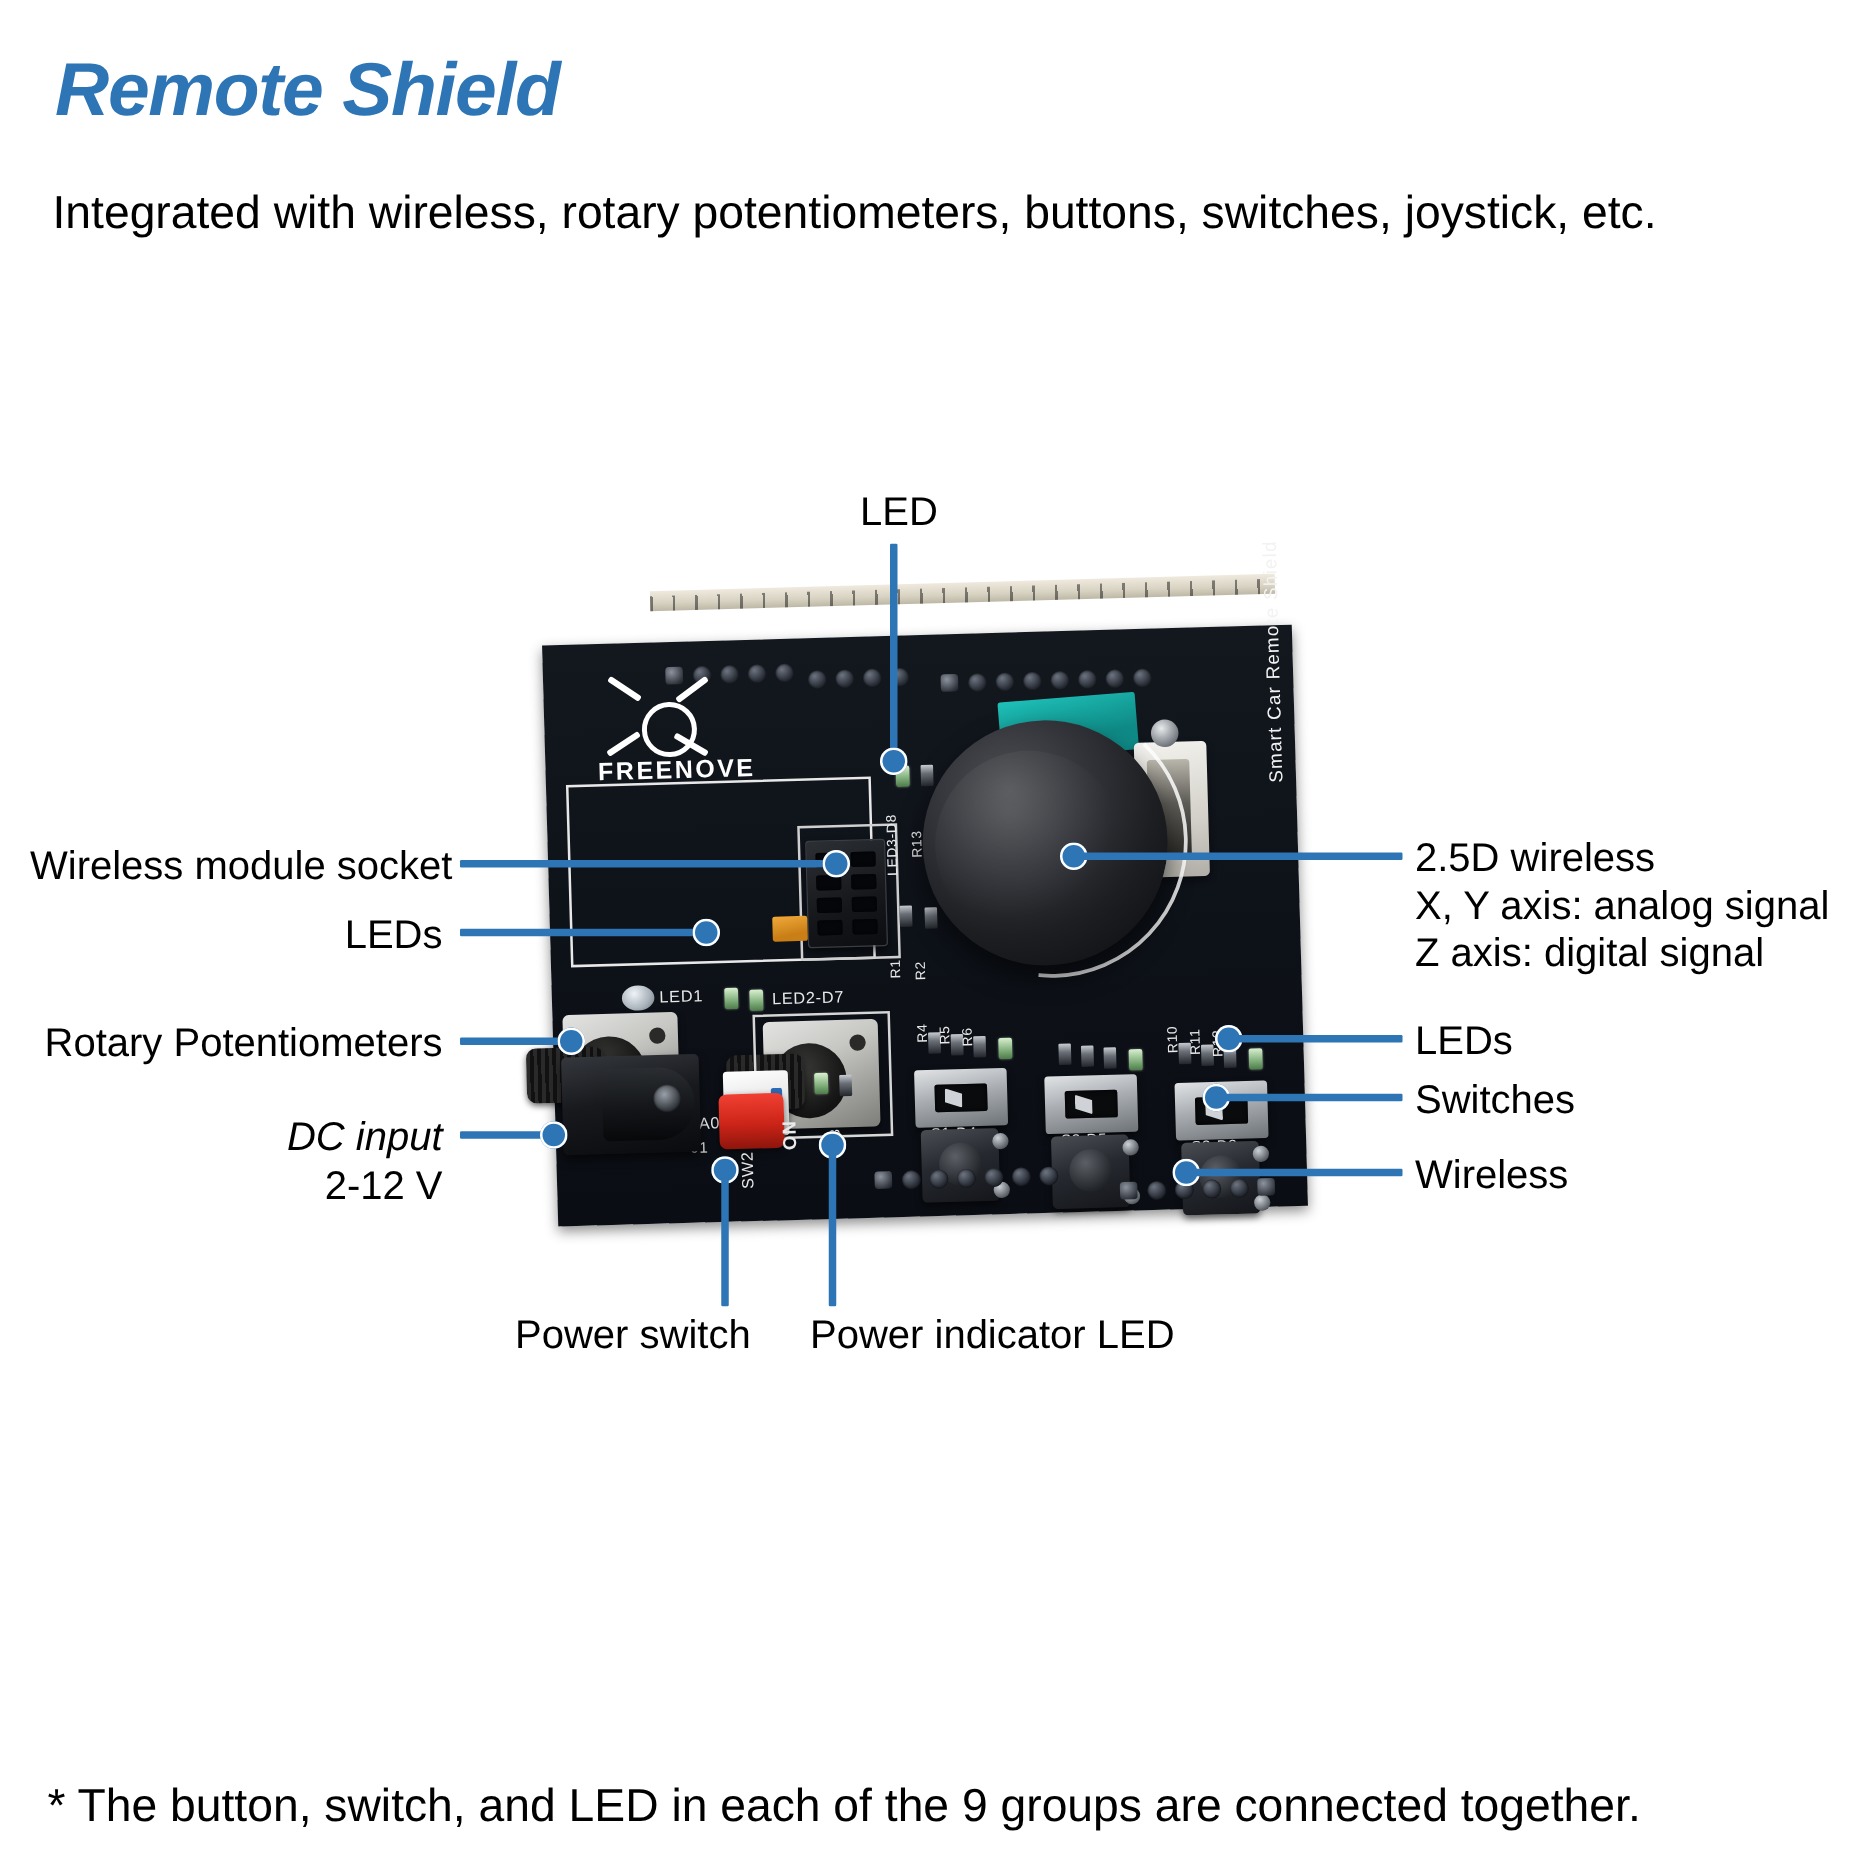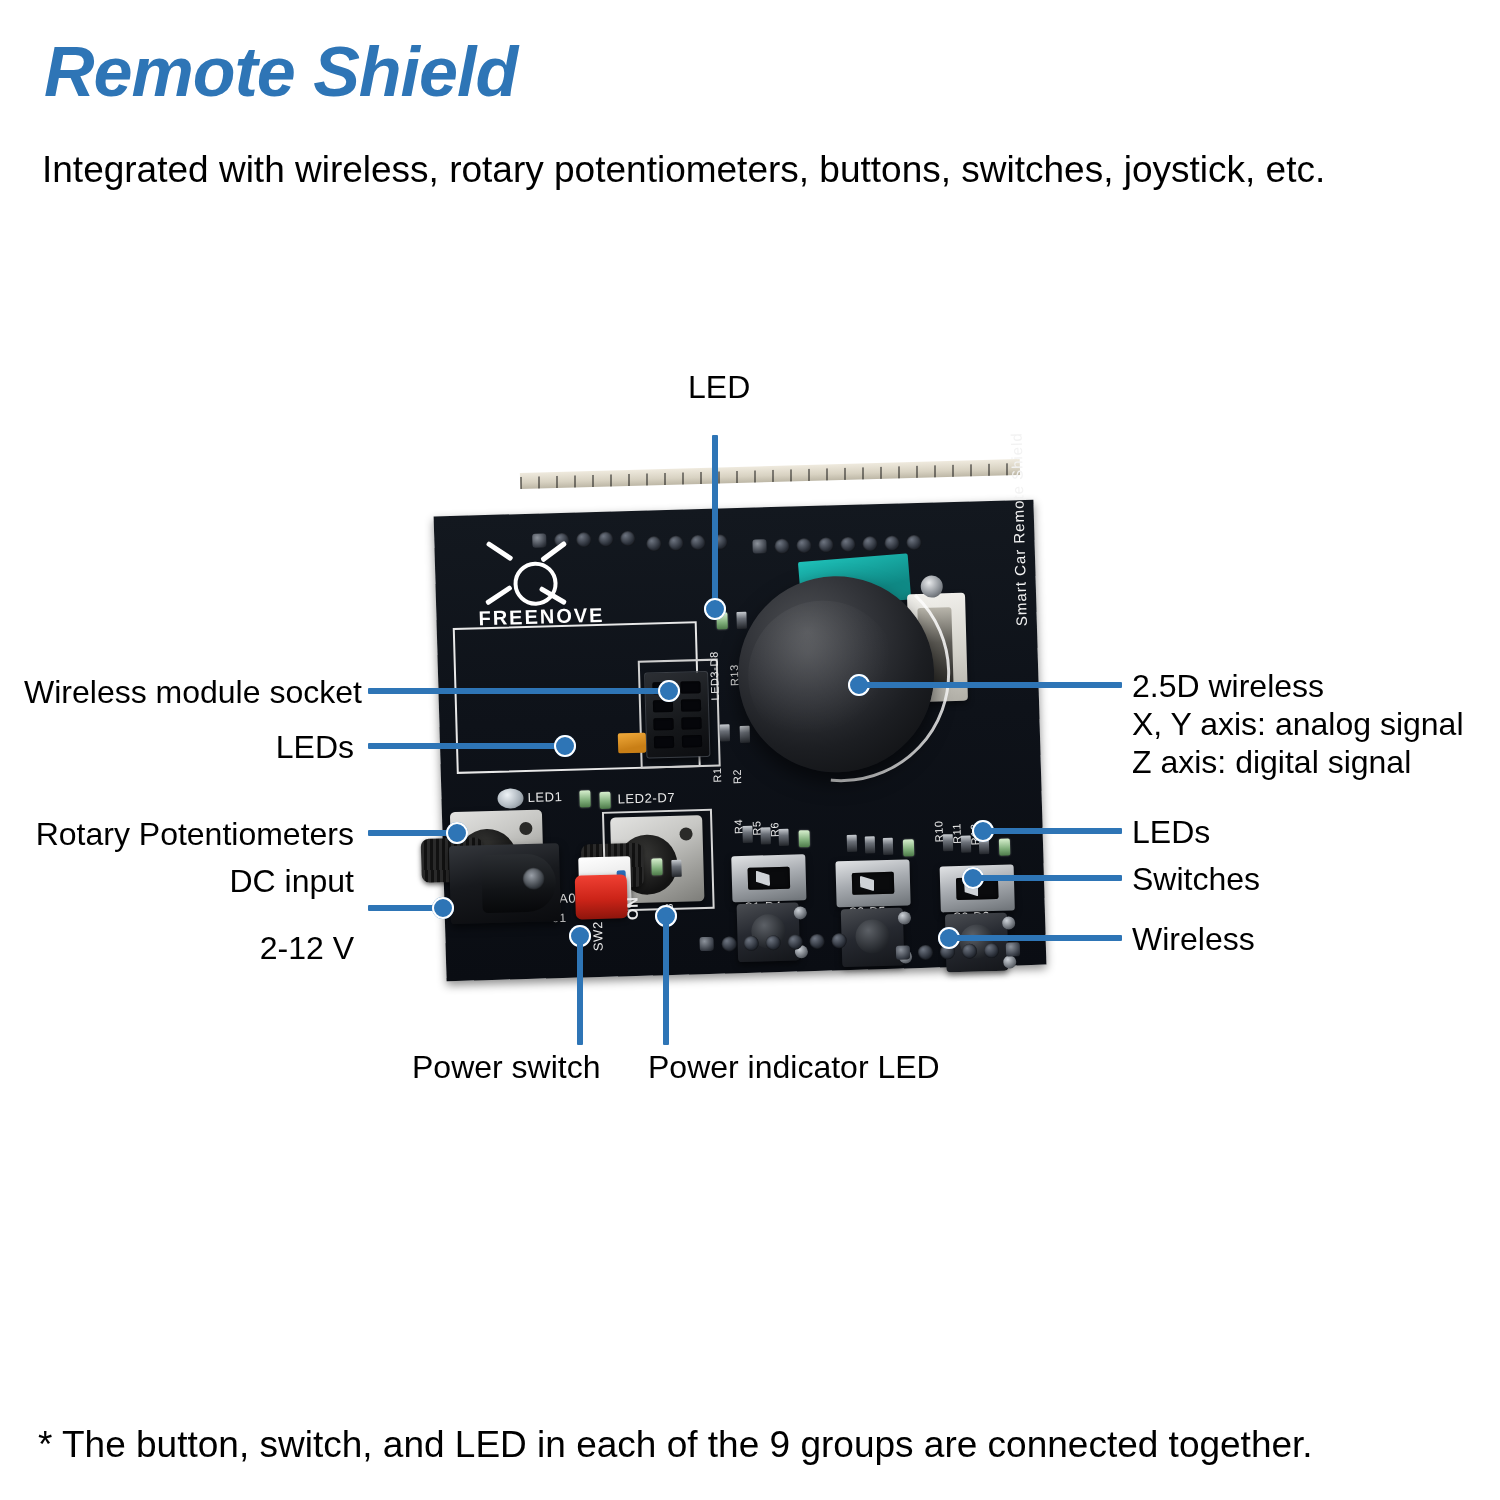--- a/index.html
+++ b/index.html
@@ -2,21 +2,21 @@
 <html><head>
 <meta charset="utf-8">
 <style>
   html,body{margin:0;padding:0;background:#ffffff;}
   body{width:1500px;height:1500px;position:relative;overflow:hidden;
        font-family:"Liberation Sans", sans-serif;color:#000;}
 
   
   #title{
     position:absolute;left:44px;top:26px;
-    font-size:70px;line-height:92px;font-weight:bold;font-style:italic;
+    font-size:60px;line-height:92px;font-weight:bold;font-style:italic;
     color:#2E75B6;letter-spacing:-1px;white-space:nowrap;
   }
   #subtitle{
     position:absolute;left:42px;top:148px;
     font-size:37px;line-height:44px;color:#000;white-space:nowrap;
   }
   #footnote{
     position:absolute;left:38px;top:1423px;
     font-size:37px;line-height:44px;color:#000;white-space:nowrap;
   }
@@ -346,37 +346,37 @@
       <div class="hole"></div>
       <div class="hole"></div>
       <div class="hole"></div>
       <div class="pad"></div>
     </div>
 
     <div class="silk-txt v2" style="left:576px;top:126px;font-size:15px;letter-spacing:1px;color:#f2f2f2;">Smart Car Remote Shield</div>
   </div>
 </div>
 
-<div class="lbl" style="left:688px;top:368px;">LED</div>
+<div class="lbl" style="left:688px;top:390px;">LED</div>
 <div class="lead-v" style="left:712px;top:435px;height:172px;"></div>
 <div class="dot" style="left:704px;top:598px;"></div>
 
 <div class="lbl r" style="left:24px;top:673px;width:330px;">Wireless module socket</div>
 <div class="lead-h" style="left:368px;top:688px;width:300px;"></div>
 <div class="dot" style="left:658px;top:680px;"></div>
 
 <div class="lbl r" style="left:24px;top:728px;width:330px;">LEDs</div>
 <div class="lead-h" style="left:368px;top:743px;width:196px;"></div>
 <div class="dot" style="left:554px;top:735px;"></div>
 
 <div class="lbl r" style="left:10px;top:815px;width:344px;">Rotary Potentiometers</div>
 <div class="lead-h" style="left:368px;top:830px;width:96px;"></div>
 <div class="dot" style="left:446px;top:822px;"></div>
 
-<div class="lbl r" style="left:24px;top:862px;width:330px;">DC input</div>
+<div class="lbl r" style="left:24px;top:890px;width:330px;font-style:italic;">DC input</div>
 <div class="lbl r" style="left:24px;top:929px;width:330px;">2-12 V</div>
 <div class="lead-h" style="left:368px;top:905px;width:80px;"></div>
 <div class="dot" style="left:432px;top:897px;"></div>
 
 <div class="dot" style="left:848px;top:674px;"></div>
 <div class="lead-h" style="left:860px;top:682px;width:262px;"></div>
 <div class="lbl" style="left:1132px;top:667px;">2.5D wireless</div>
 <div class="lbl" style="left:1132px;top:705px;">X, Y axis: analog signal</div>
 <div class="lbl" style="left:1132px;top:743px;">Z axis: digital signal</div>
 

